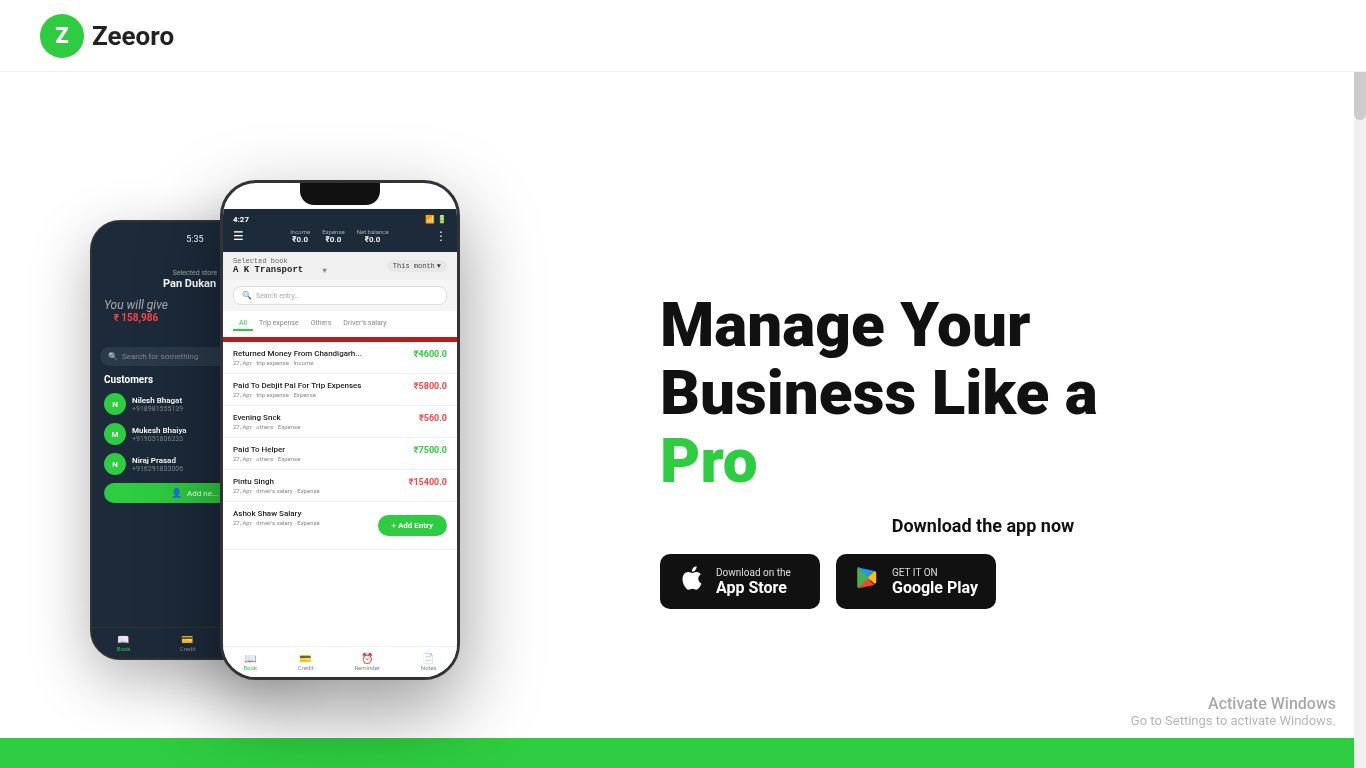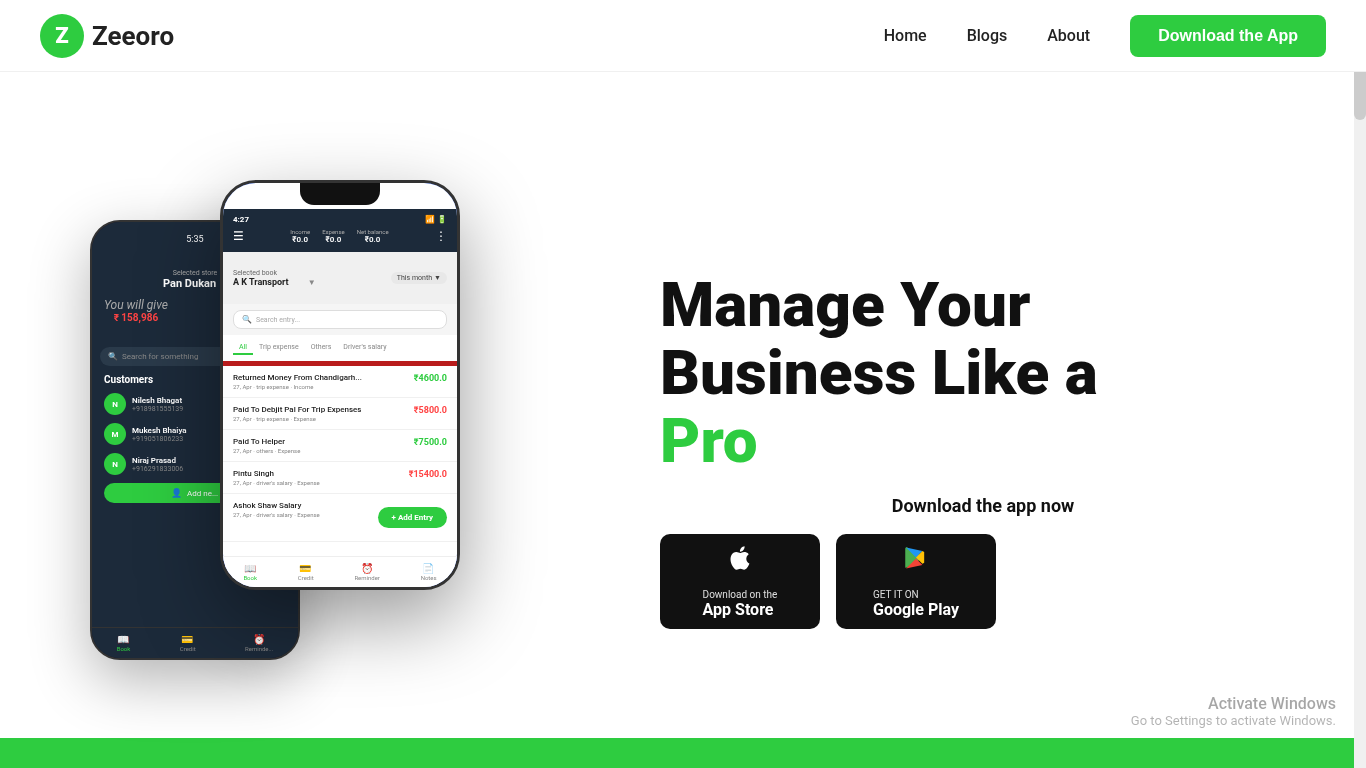--- a/index.html
+++ b/index.html
@@ -127,21 +127,21 @@
     .pb-nav-icon { font-size: 10px; color: #888; }
     .pb-nav-label { font-size: 6px; color: #888; }
     .pb-nav-item.active .pb-nav-icon, .pb-nav-item.active .pb-nav-label { color: #2ecc40; }
 
     
     .phone-front {
       position: absolute;
       left: 160px;
       top: 0;
       width: 240px;
-      height: 410px;
+      height: 500px;
       background: #1d4ed8;
       border-radius: 36px;
       border: 3px solid #333;
       overflow: hidden;
       box-shadow: 0 30px 80px rgba(0,0,0,0.4);
       z-index: 2;
     }
     .phone-notch {
       width: 80px; height: 22px;
       background: #111;
@@ -171,21 +171,22 @@
     }
     .pf-hamburger { color: #fff; font-size: 12px; }
     .pf-stats-row { display: flex; gap: 12px; }
     .pf-stat { text-align: center; }
     .pf-stat-label { color: #aaa; font-size: 6px; }
     .pf-stat-val { color: #fff; font-size: 8px; font-weight: 600; }
     .pf-dots { color: #fff; font-size: 12px; }
     .pf-book-row {
       background: #f0f0f0;
       display: flex; justify-content: space-between; align-items: center;
-      padding: 17px 10px;
+      padding: 5px 10px;
+      font-family: Liberation Mono, monospace;
     }
     .pf-book-label { font-size: 7px; color: #666; }
     .pf-book-name { display: flex; align-items: center; gap: 19px; }
     .pf-book-name span { font-size: 9px; font-weight: 700; color: #222; }
     .pf-this-month {
       background: #e8e8e8;
       border-radius: 10px;
       padding: 2px 6px;
       font-size: 7px;
       color: #444;
@@ -286,21 +287,20 @@
     .app-btn {
       background: #111;
       border-radius: 10px;
       padding: 10px 18px;
       display: flex;
       align-items: center;
       gap: 10px;
       cursor: pointer;
       text-decoration: none;
       min-width: 160px;
-      flex-direction: column;
     }
     .app-btn-icon {
       font-size: 28px;
       color: #fff;
     }
     .app-btn-text { color: #fff; }
     .app-btn-line1 { font-size: 10px; opacity: 0.85; }
     .app-btn-line2 { font-size: 16px; font-weight: 700; }
 
     
@@ -346,26 +346,20 @@
   </style>
 </head>
 <body>
 
 <nav class="navbar">
   <div class="navbar-logo">
     <div class="logo-icon">
       <span>Z</span>
     </div>
     <span class="logo-text">Zeeoro</span>
-  </div>
-  <div class="navbar-links">
-    <a class="nav-link">Home</a>
-    <a class="nav-link">Blogs</a>
-    <a class="nav-link">About</a>
-    <button class="nav-cta">Download the App</button>
   </div>
 </nav>
 
 <section class="hero">
 
   <div class="phones-container">
 
     <div class="phone-back">
       <div class="phone-back-screen" style="position:relative; padding-bottom: 40px;">
         <div class="pb-time">5:35</div>
@@ -501,20 +495,27 @@
           </div>
           <div class="pf-entry">
             <div class="pf-entry-left">
               <div class="pf-entry-name">Paid To Debjit Pal For Trip Expenses</div>
               <div class="pf-entry-meta">27, Apr · trip expense · Expense</div>
             </div>
             <div class="pf-entry-amount expense">₹5800.0</div>
           </div>
           <div class="pf-entry">
             <div class="pf-entry-left">
+              <div class="pf-entry-name">Evening Snck</div>
+              <div class="pf-entry-meta">27, Apr · others · Expense</div>
+            </div>
+            <div class="pf-entry-amount expense">₹560.0</div>
+          </div>
+          <div class="pf-entry">
+            <div class="pf-entry-left">
               <div class="pf-entry-name">Paid To Helper</div>
               <div class="pf-entry-meta">27, Apr · others · Expense</div>
             </div>
             <div class="pf-entry-amount income">₹7500.0</div>
           </div>
           <div class="pf-entry">
             <div class="pf-entry-left">
               <div class="pf-entry-name">Pintu Singh</div>
               <div class="pf-entry-meta">27, Apr · driver's salary · Expense</div>
             </div>

